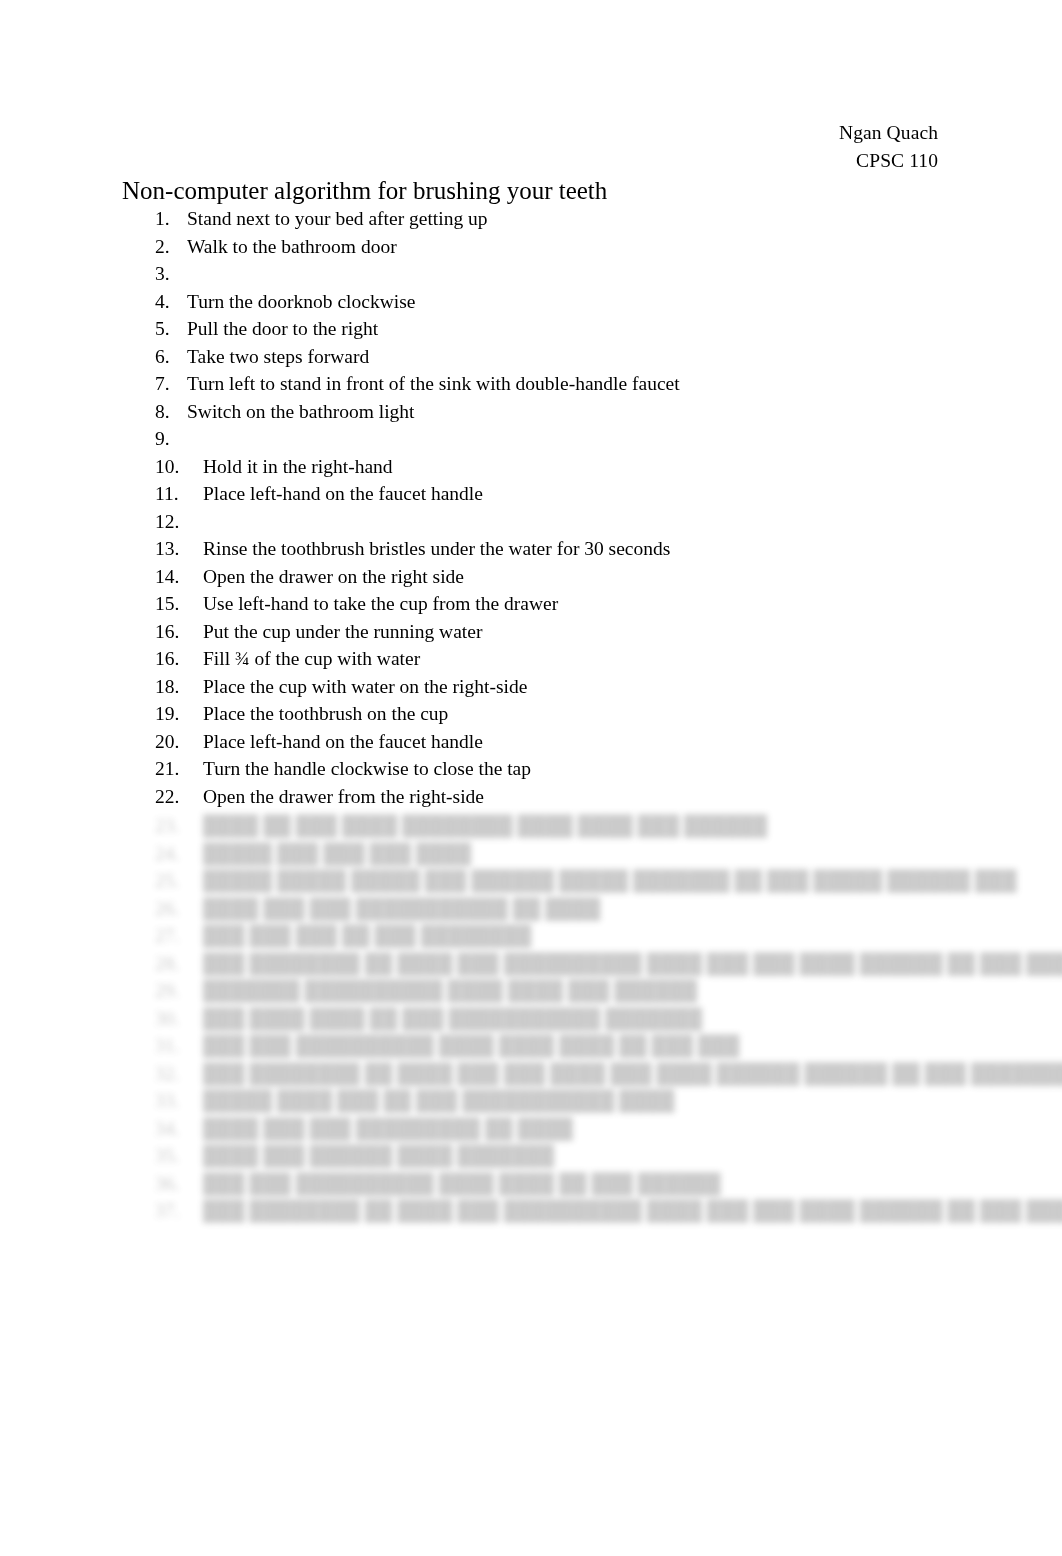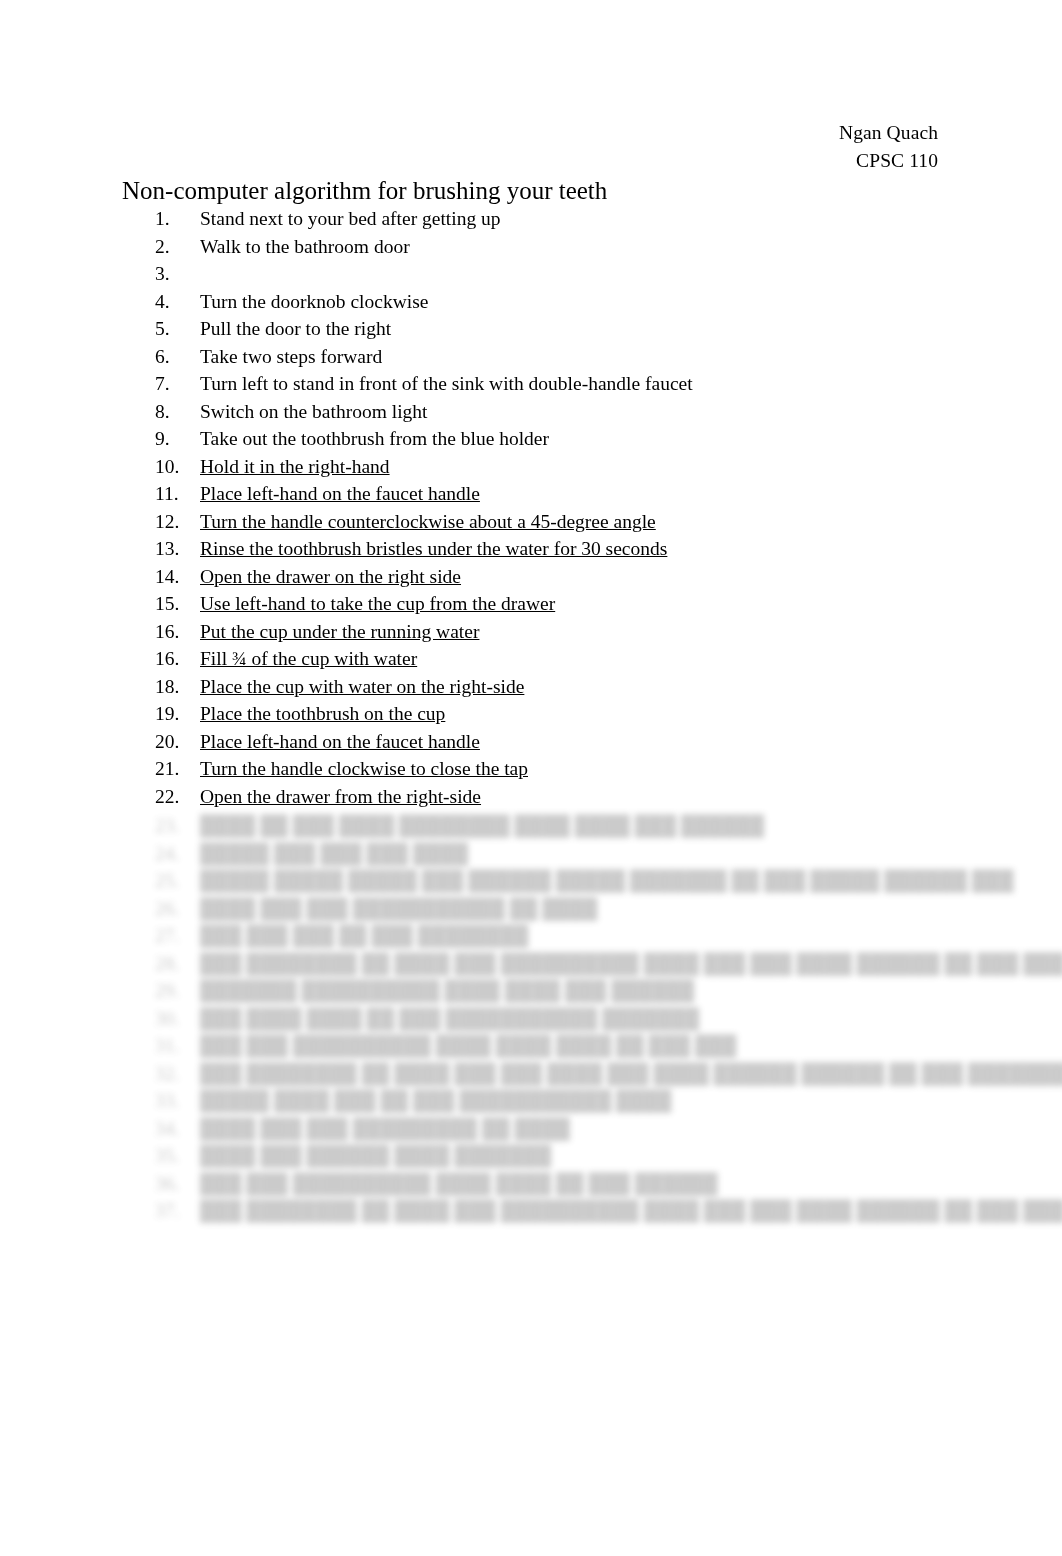--- a/index.html
+++ b/index.html
@@ -67,24 +67,23 @@
     left: 155px;
     top: 0;
     display: inline-block;
     white-space: pre;
   }
   .step-text {
     position: absolute;
     left: 187px;
     top: 0;
     white-space: pre;
-    margin-left: 13px;
   }
   
-  .step-row.wide .step-text { left: 187px; text-decoration: underline; }
+  .step-row.wide .step-text { left: 203px; }
 
   
   #faded-block {
     position: absolute;
     left: 0;
     top: 812px;
     width: 1062px;
     filter: blur(3.1px);
     opacity: 0.30;
     -webkit-filter: blur(3.1px);
@@ -108,24 +107,24 @@
 
   <div id="steps-list">
       <div class="step-row"><span class="step-num">1.</span><span class="step-text">Stand next to your bed after getting up</span></div>
       <div class="step-row"><span class="step-num">2.</span><span class="step-text">Walk to the bathroom door</span></div>
       <div class="step-row"><span class="step-num">3.</span></div>
       <div class="step-row"><span class="step-num">4.</span><span class="step-text">Turn the doorknob clockwise</span></div>
       <div class="step-row"><span class="step-num">5.</span><span class="step-text">Pull the door to the right</span></div>
       <div class="step-row"><span class="step-num">6.</span><span class="step-text">Take two steps forward</span></div>
       <div class="step-row"><span class="step-num">7.</span><span class="step-text">Turn left to stand in front of the sink with double-handle faucet</span></div>
       <div class="step-row"><span class="step-num">8.</span><span class="step-text">Switch on the bathroom light</span></div>
-      <div class="step-row"><span class="step-num">9.</span><span class="step-text">Take out the toothbrush from the blue holder</span></div>
+      <div class="step-row"><span class="step-num">9.</span></div>
       <div class="step-row wide"><span class="step-num">10.</span><span class="step-text">Hold it in the right-hand</span></div>
       <div class="step-row wide"><span class="step-num">11.</span><span class="step-text">Place left-hand on the faucet handle</span></div>
-      <div class="step-row wide"><span class="step-num">12.</span><span class="step-text">Turn the handle counterclockwise about a 45-degree angle</span></div>
+      <div class="step-row wide"><span class="step-num">12.</span></div>
       <div class="step-row wide"><span class="step-num">13.</span><span class="step-text">Rinse the toothbrush bristles under the water for 30 seconds</span></div>
       <div class="step-row wide"><span class="step-num">14.</span><span class="step-text">Open the drawer on the right side</span></div>
       <div class="step-row wide"><span class="step-num">15.</span><span class="step-text">Use left-hand to take the cup from the drawer</span></div>
       <div class="step-row wide"><span class="step-num">16.</span><span class="step-text">Put the cup under the running water</span></div>
       <div class="step-row wide"><span class="step-num">16.</span><span class="step-text">Fill ¾ of the cup with water</span></div>
       <div class="step-row wide"><span class="step-num">18.</span><span class="step-text">Place the cup with water on the right-side</span></div>
       <div class="step-row wide"><span class="step-num">19.</span><span class="step-text">Place the toothbrush on the cup</span></div>
       <div class="step-row wide"><span class="step-num">20.</span><span class="step-text">Place left-hand on the faucet handle</span></div>
       <div class="step-row wide"><span class="step-num">21.</span><span class="step-text">Turn the handle clockwise to close the tap</span></div>
       <div class="step-row wide"><span class="step-num">22.</span><span class="step-text">Open the drawer from the right-side</span></div>

